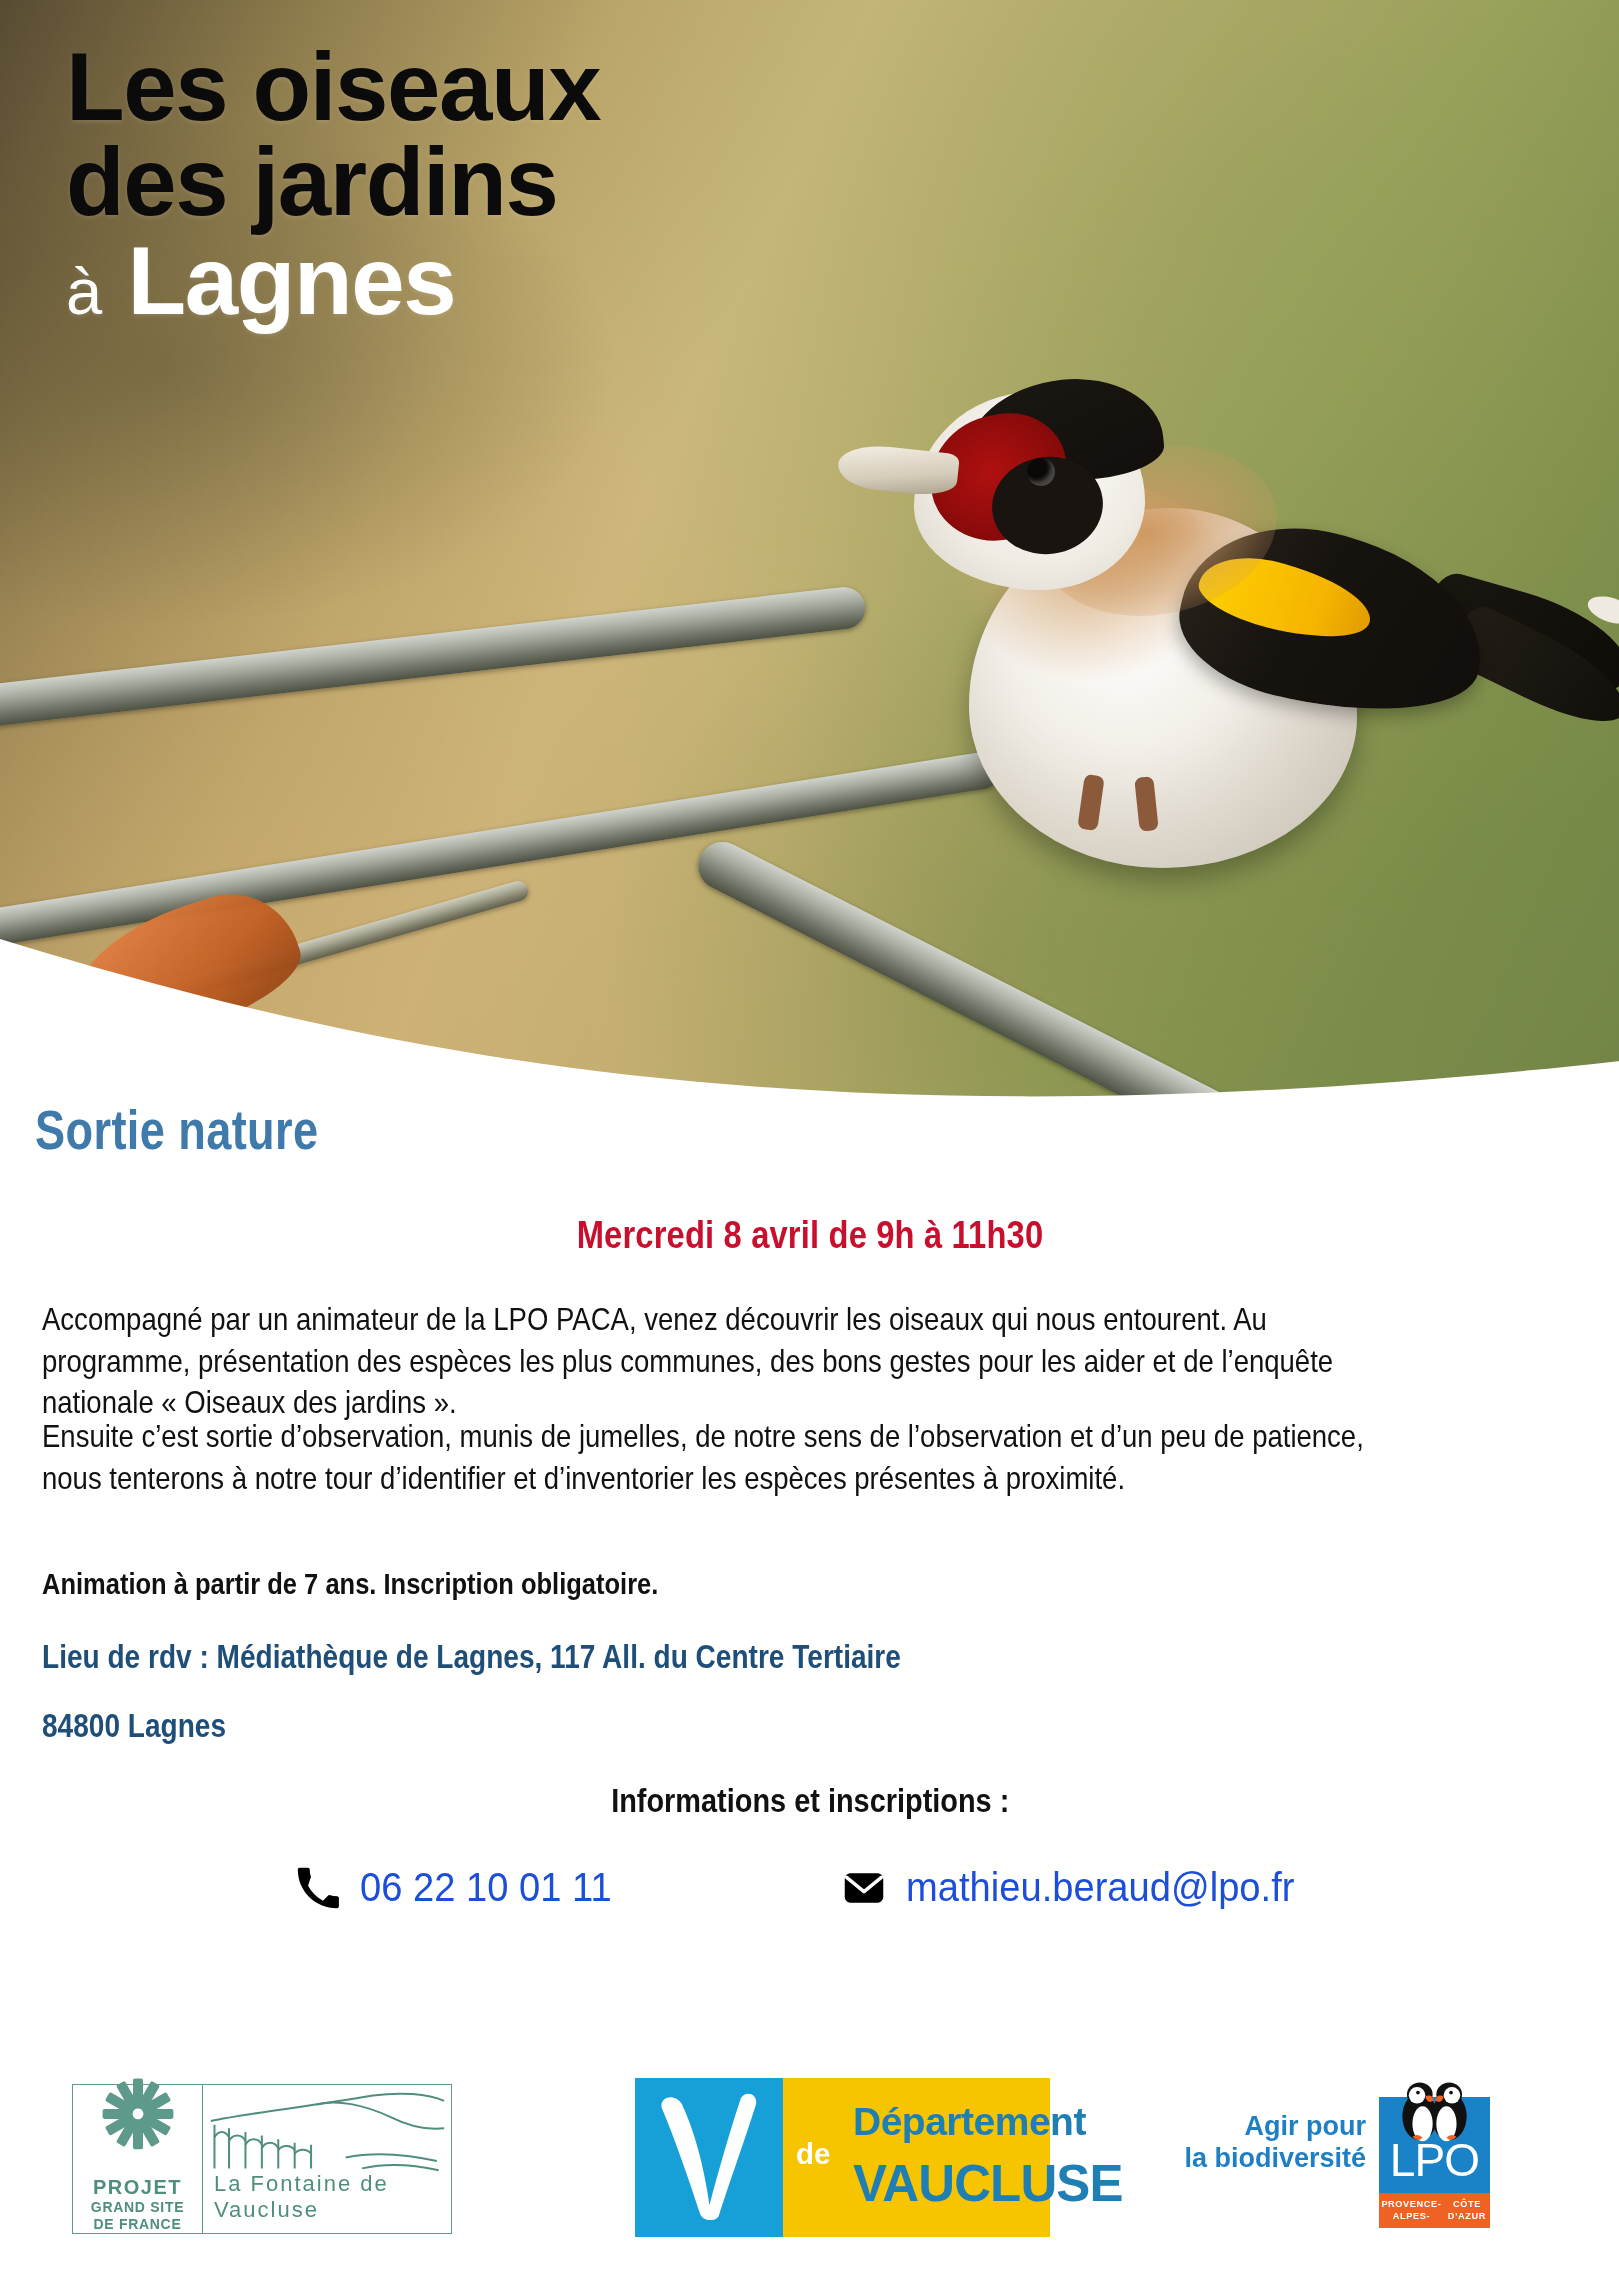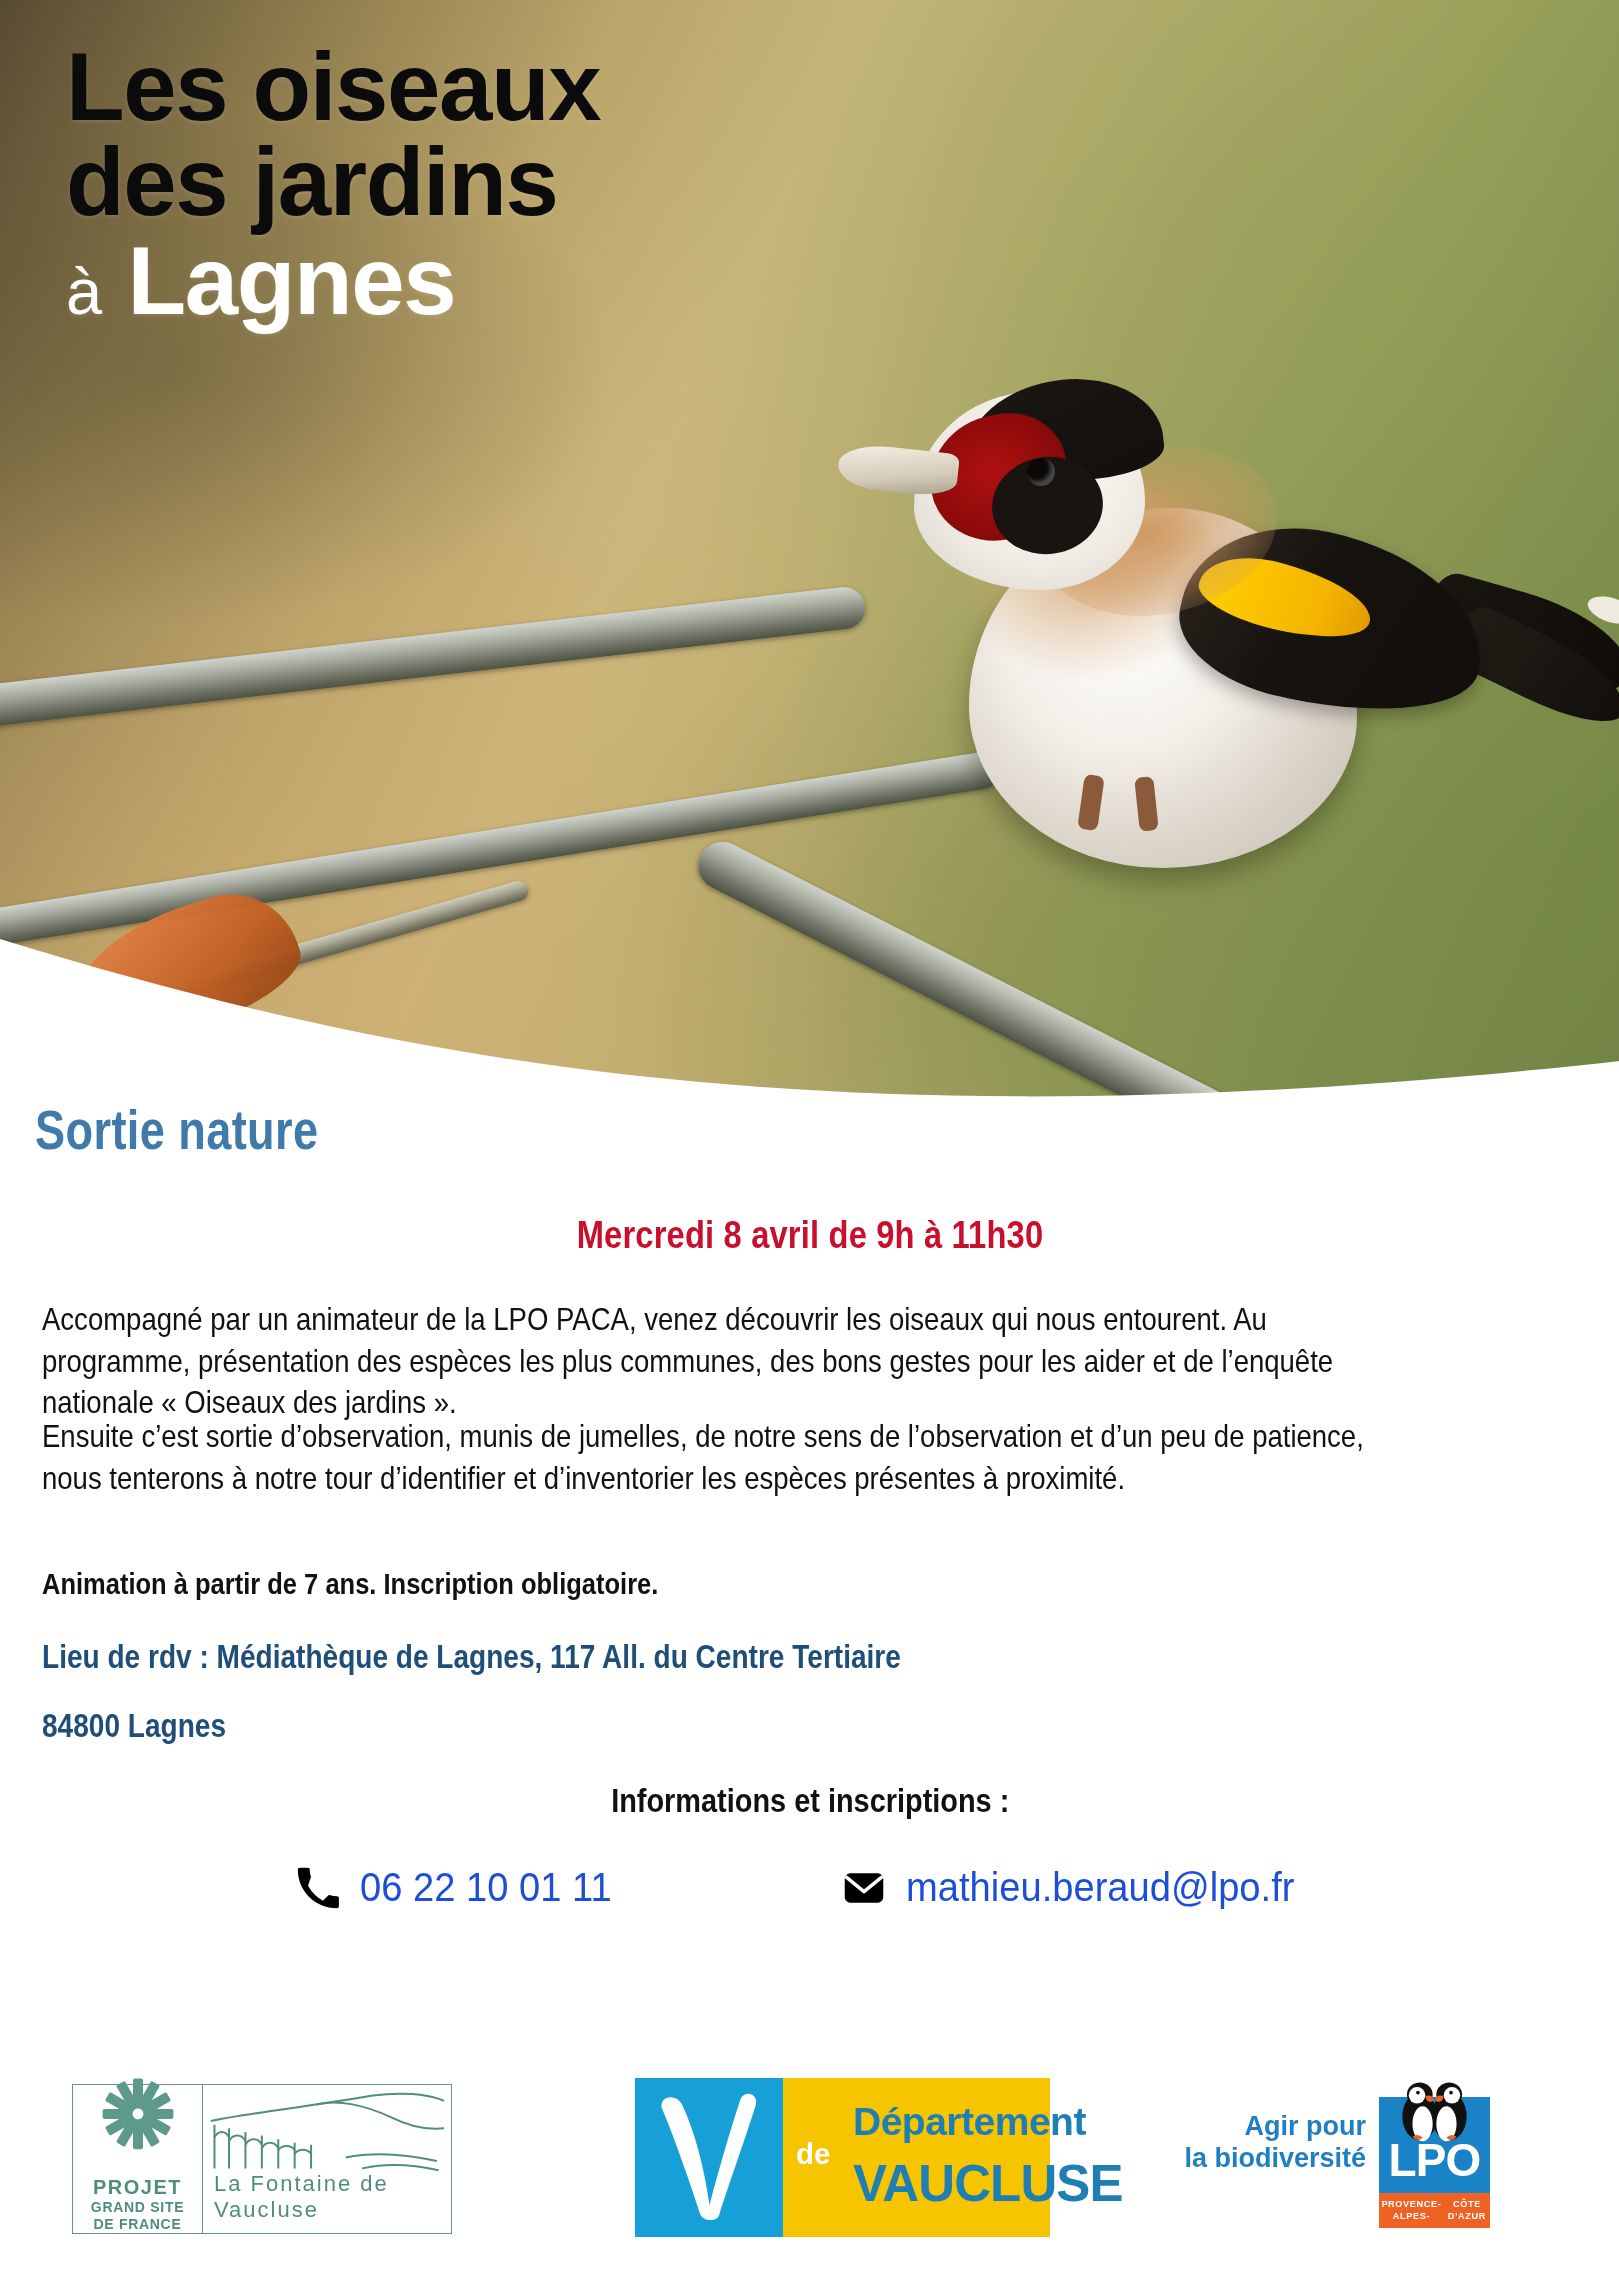--- a/index.html
+++ b/index.html
@@ -169,21 +169,21 @@
   .dv-vau{position:absolute;left:70px;top:76px;font-size:51px;font-weight:700;color:#1f7fb5;letter-spacing:-0.9px;}
 
   
   .logo-lpo{position:absolute;left:1181px;top:13px;width:314px;height:155px;}
   .lpo-txt{position:absolute;left:0;top:31px;width:185px;text-align:right;font-size:27px;font-weight:700;color:#1f7fc4;line-height:1.18;}
   .lpo-mark{position:absolute;left:198px;top:0;width:111px;height:150px;}
   .lpo-square{position:absolute;left:0;top:16.6px;width:111px;height:96px;background:#1a82c7;}
   .lpo-band{position:absolute;left:0;top:113px;width:111px;height:35px;background:#ef6224;color:#fff;
     display:flex;flex-direction:row;align-items:center;justify-content:center;
     font-size:9.2px;font-weight:700;letter-spacing:0.6px;line-height:1.25;text-align:center;}
-  .lpo-letters{position:absolute;left:0;top:57px;width:111px;text-align:center;font-size:46px;font-weight:700;color:#ffffff;letter-spacing:-0.9px;line-height:1;}
+  .lpo-letters{position:absolute;left:0;top:57px;width:111px;text-align:center;font-size:46px;font-weight:400;color:#ffffff;letter-spacing:-0.9px;line-height:1;}
   .puffins{position:absolute;left:13px;top:-3.7px;width:85px;height:68px;}
 </style>
 </head>
 <body>
 
 <div class="hero">
   <div class="hero-photo"></div>
 
   <div class="branch b1"></div>
   <div class="branch b2"></div>

